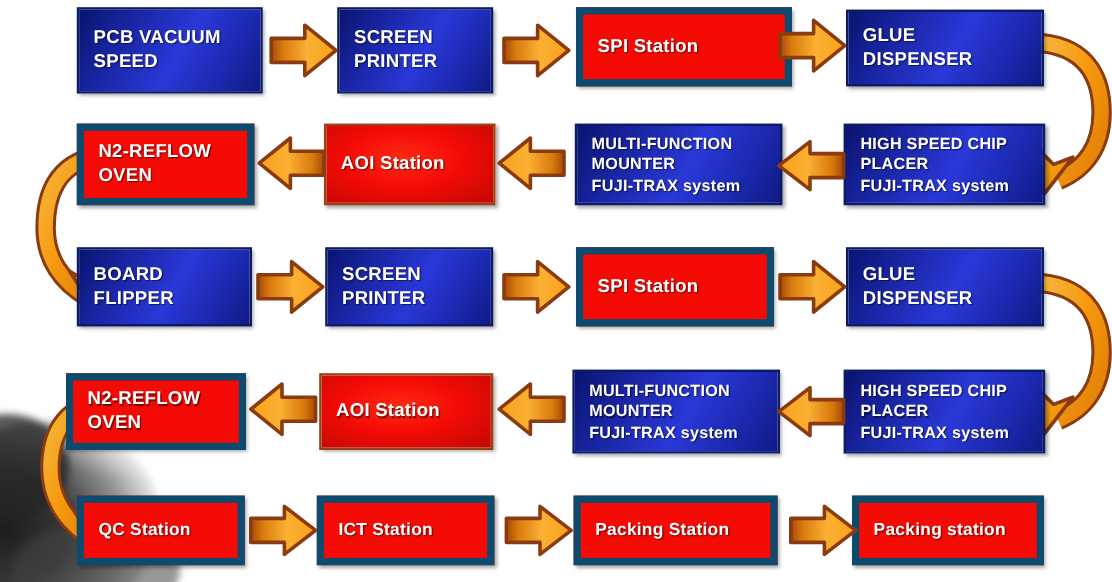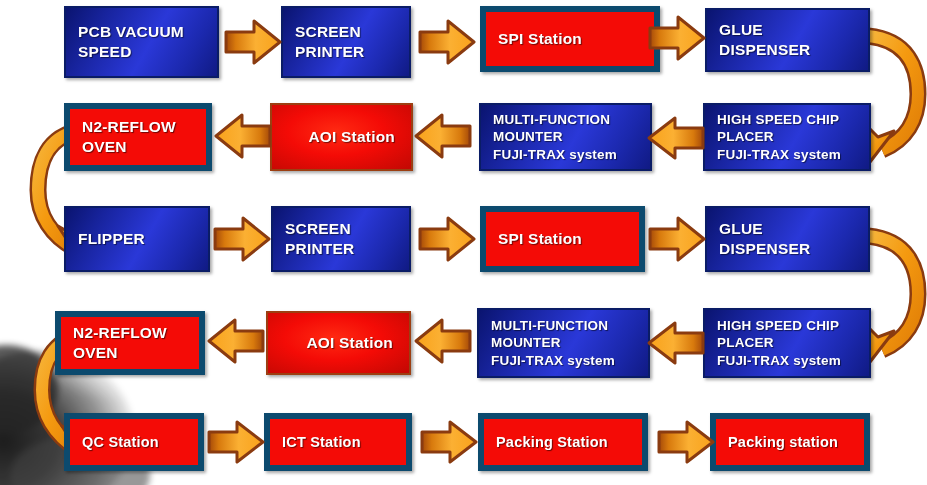--- a/index.html
+++ b/index.html
@@ -56,21 +56,20 @@
   }
   
   .box.red{
     border:6px solid #0c4a6e;
     background:#f40b06;
   }
   
   .box.redgrad{
     border:2px solid #9c3f12;
     background:radial-gradient(ellipse at 46% 42%, #ff2a12 0%, #f40b06 45%, #c20803 100%);
-    align-items:flex-end;
   }
 
   .fs16 .line{font-size:15.5px;}
   .fs15 .line{font-size:14.5px;}
   .fs14 .line{font-size:13.5px;}
 
   
   .arrow{
     position:absolute;
     z-index:5;
@@ -199,20 +198,21 @@
     <span class="line">FUJI-TRAX system</span>
   </div>
 
   <svg class="curve" style="left:26px; top:112px;" width="72" height="150" viewBox="0 0 72 150">
     <path d="M56,18 C20,24 12,52 12,78 C12,104 26,124 48,136" fill="none" stroke="#8a3b10" stroke-width="17" stroke-linecap="butt"></path>
     <path d="M56,18 C20,24 12,52 12,78 C12,104 26,124 48,136" fill="none" stroke="url(#curveGrad)" stroke-width="12" stroke-linecap="butt"></path>
     <path d="M32,114 L54,148 L60,110 L46,122 Z" fill="url(#curveGrad)" stroke="#8a3b10" stroke-width="3" stroke-linejoin="round"></path>
   </svg>
 
   <div class="box blue fs16" style="left:64px; top:206px; width:146px; height:66px;">
+    <span class="line">BOARD</span>
     <span class="line">FLIPPER</span>
   </div>
 
   <svg class="arrow" style="left:213px; top:215px;" width="58" height="48" viewBox="0 0 58 48">
     <path d="M2,14 L30,14 L30,3 L56,24 L30,45 L30,34 L2,34 Z" fill="url(#argR)" stroke="#8a3b10" stroke-width="3" stroke-linejoin="round"></path>
   </svg>
 
   <div class="box blue fs16" style="left:271px; top:206px; width:140px; height:66px;">
     <span class="line">SCREEN</span>
     <span class="line">PRINTER</span>

